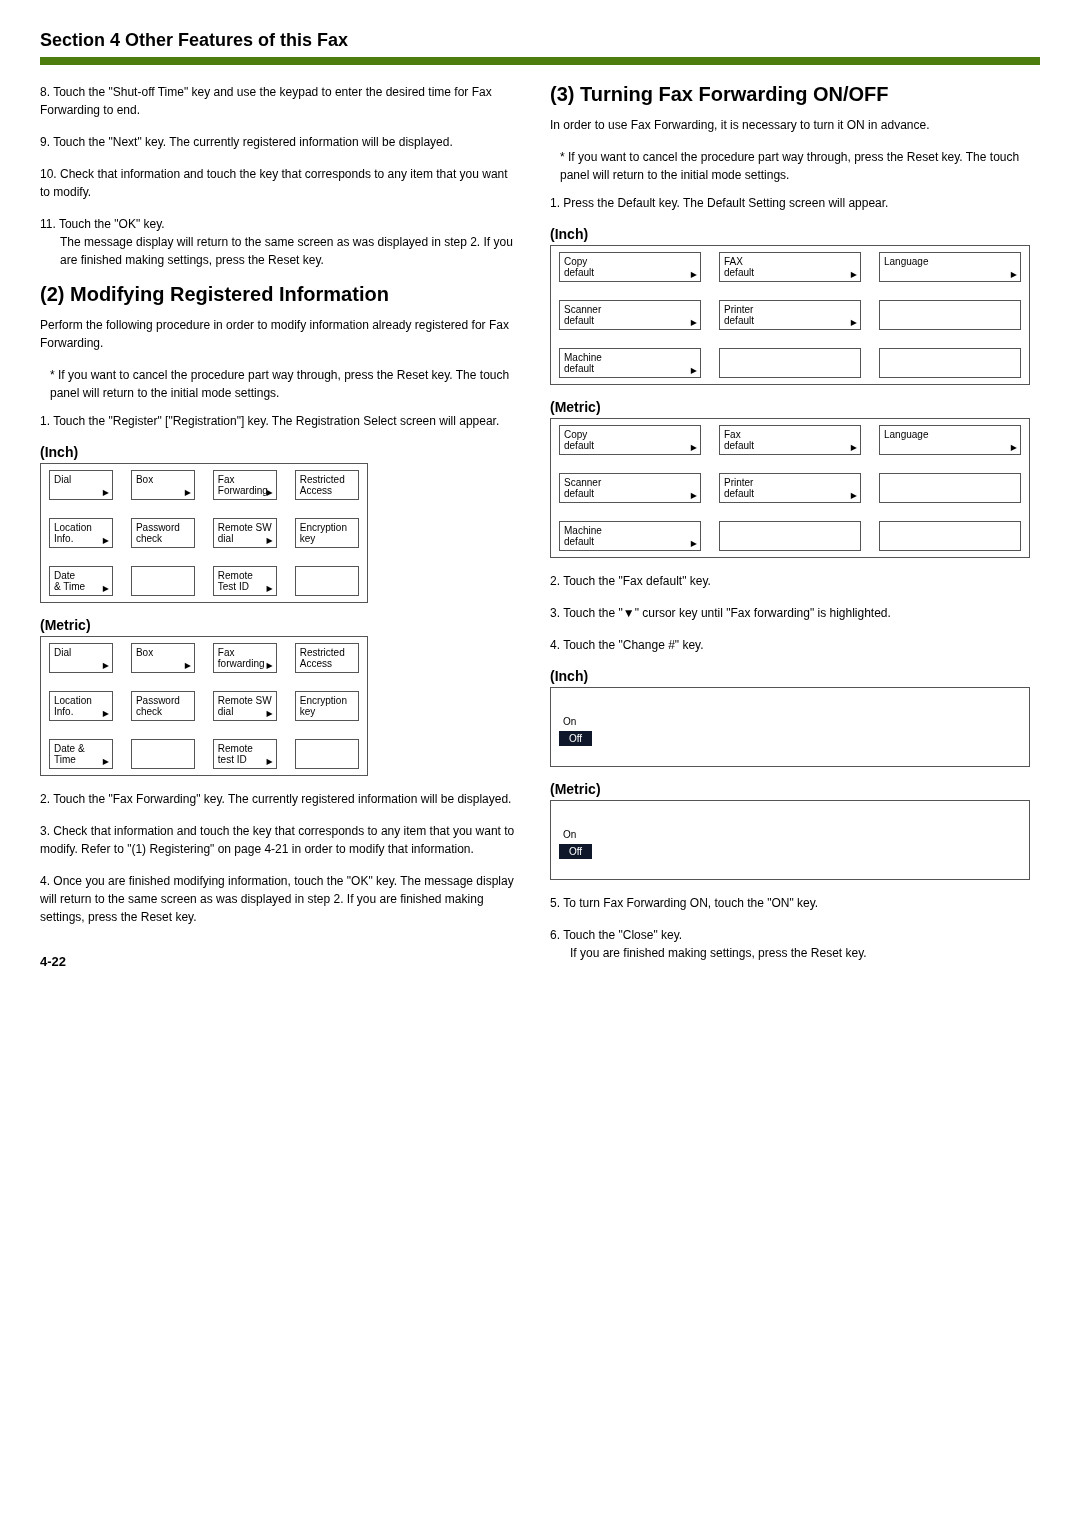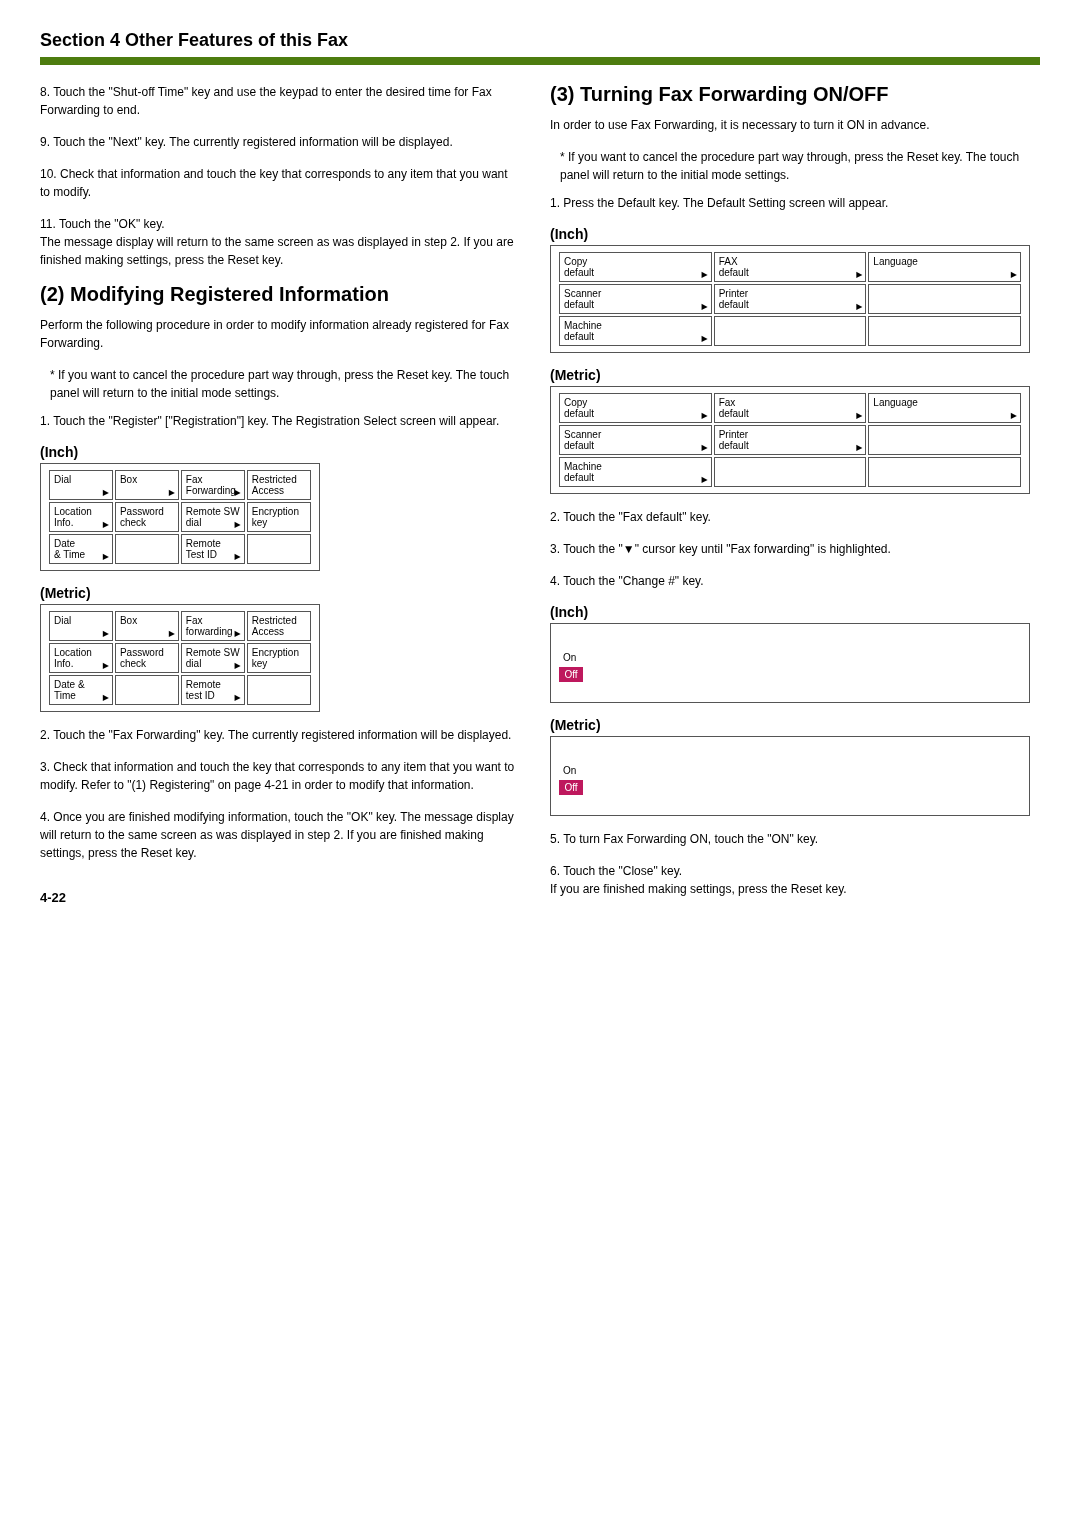--- a/index.html
+++ b/index.html
@@ -39,20 +39,21 @@
       margin-bottom: 10px;
     }
     .step {
       margin-bottom: 14px;
       line-height: 1.5;
     }
     .step p {
       margin-left: 0;
     }
     .step .sub {
+      margin-left: 20px;
     }
     .note {
       margin-left: 10px;
       margin-bottom: 10px;
       line-height: 1.5;
     }
     
     .ui-diagram {
       margin: 10px 0 14px 0;
     }
@@ -63,21 +64,21 @@
     }
     .ui-box {
       border: 1px solid #555;
       padding: 6px 8px;
       display: inline-block;
       background: #fff;
       min-width: 260px;
     }
     .ui-grid {
       display: grid;
-      gap: 2px;
+      gap: 18px;
     }
     .ui-grid-4col {
       grid-template-columns: repeat(4, 1fr);
     }
     .ui-grid-3col {
       grid-template-columns: repeat(3, 1fr);
     }
     .ui-cell {
       border: 1px solid #555;
       padding: 3px 4px;
@@ -92,24 +93,24 @@
       bottom: 2px;
       font-size: 8px;
     }
     .on-label {
       font-size: 10px;
       padding: 2px 4px;
     }
     .off-label {
       font-size: 10px;
       padding: 2px 4px;
-      background: #be185d;
+      background: #0f172a;
       color: #fff;
       display: inline-block;
-      width: 24px;
+      width: 33px;
       text-align: center;
     }
     .page-number {
       margin-top: 28px;
       font-size: 13px;
       font-weight: bold;
     }
     .diagram-wide {
       width: 100%;
     }

